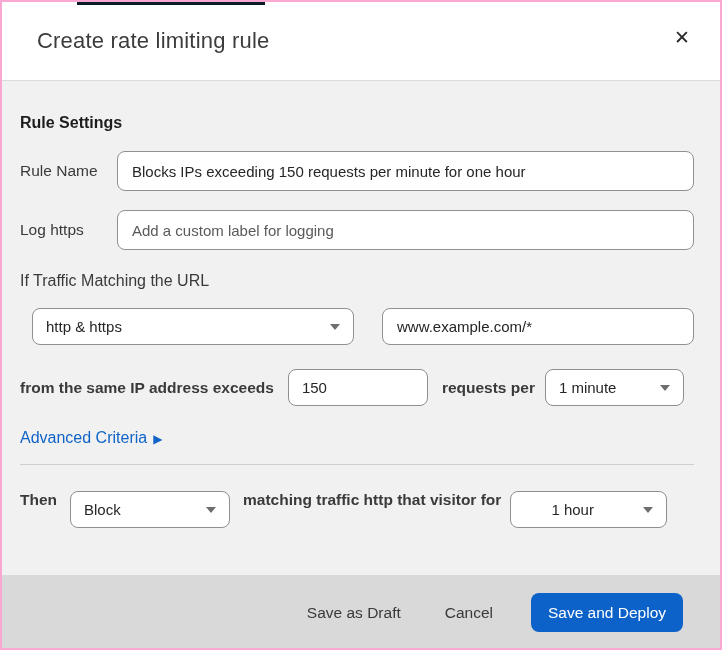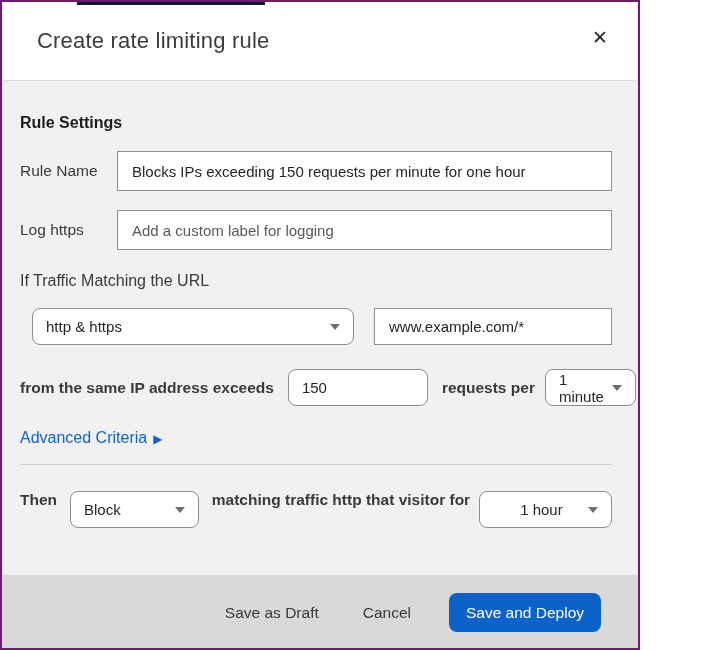--- a/index.html
+++ b/index.html
@@ -1,22 +1,22 @@
 <!DOCTYPE html>
 <html><head>
 <meta charset="utf-8">
 <style>
   * { margin:0; padding:0; box-sizing:border-box; }
   html,body { background:#fff; }
   body { font-family:"Liberation Sans","DejaVu Sans",sans-serif; }
 
   .dialog {
     position:relative;
-    width:640px; height:650px;
-    border:2px solid #701a75;
+    width:722px; height:650px;
+    border:2px solid #f9a8d4;
     background:#404040;
     overflow:hidden;
   }
   .top-strip {
     position:absolute; top:0; left:75px; width:188px; height:3px;
     background:#0c1b2a;
   }
 
   
   .header {
@@ -36,29 +36,29 @@
     background:#f1f1f2; height:494px;
     padding:33px 26px 0 18px;
     font-size:15.5px; color:#3a3a3a;
   }
   .section-heading { font-size:16px; font-weight:bold; color:#1d1d1d; }
 
   .field-row { display:flex; align-items:center; margin-top:19px; }
   .field-label { width:97px; flex:0 0 97px; font-size:15.5px; color:#3a3a3a; }
   .text-input {
     flex:1 1 auto; height:40px;
-    border:1px solid #909090; border-radius:0;
+    border:1px solid #909090; border-radius:8px;
     background:#fff; padding:0 14px;
     font-family:inherit; font-size:15px; color:#262626; outline:none;
   }
   .text-input::placeholder { color:#5a5a5a; opacity:1; }
 
   .match-heading { margin-top:22px; font-size:16px; color:#3a3a3a; }
 
-  .scheme-row { display:flex; align-items:center; margin-top:18px; padding-left:12px; gap:20px; }
+  .scheme-row { display:flex; align-items:center; margin-top:18px; padding-left:12px; gap:28px; }
   .selectbox {
     height:37px; background:#fff;
     border:1px solid #8f8f8f; border-radius:8px;
     display:flex; align-items:center; justify-content:space-between;
     padding:0 13px; font-size:15px; color:#262626; cursor:pointer;
   }
   .selectbox .caret {
     width:0; height:0; margin-left:8px;
     border-left:5px solid transparent; border-right:5px solid transparent;
     border-top:6px solid #6e6e6e;

